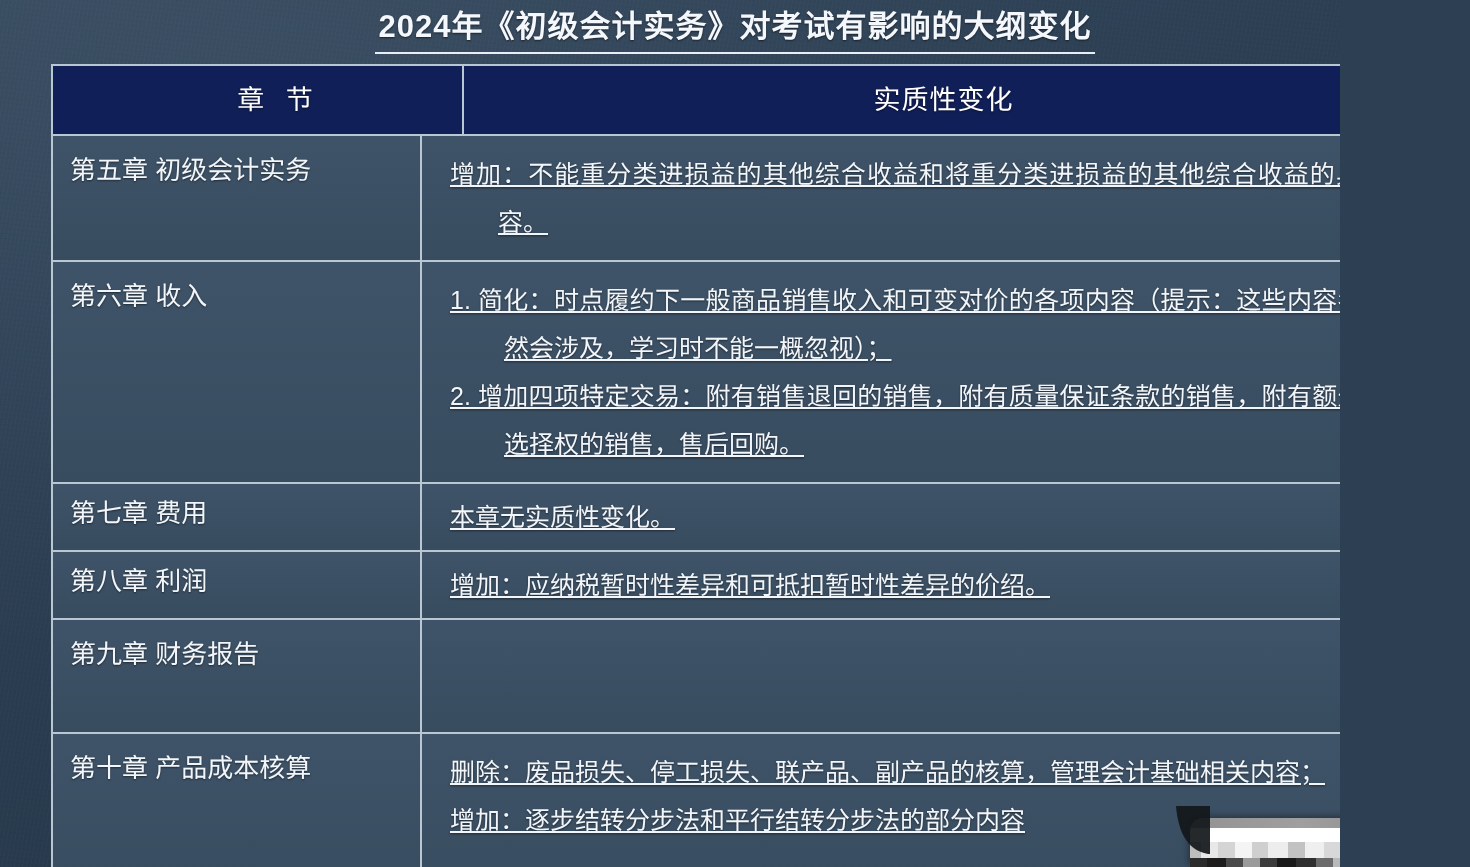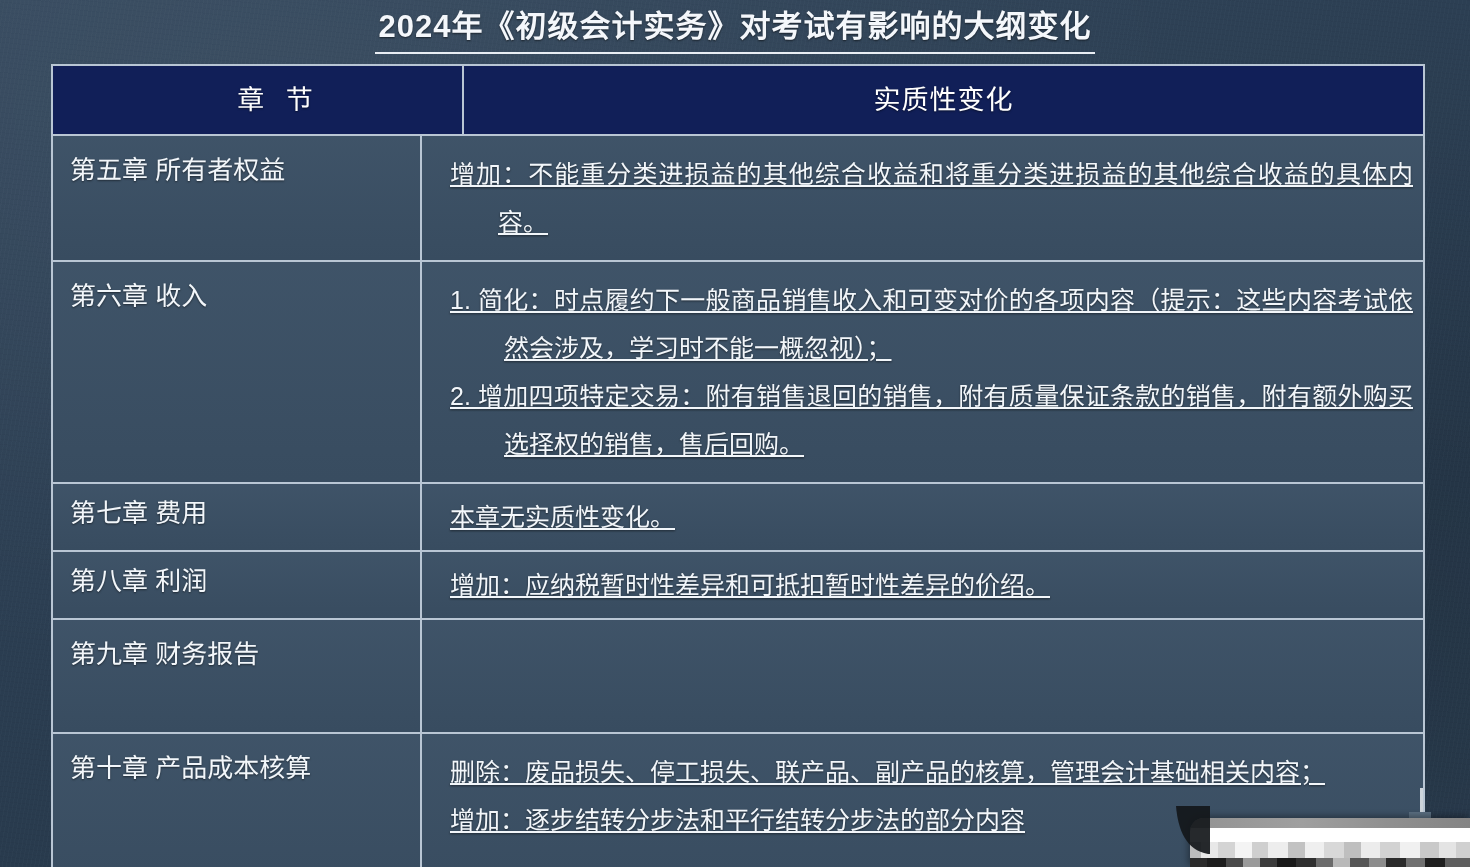--- a/index.html
+++ b/index.html
@@ -14,21 +14,21 @@
   body {
     font-family: "Liberation Sans", "DejaVu Sans", sans-serif;
     background: #2d4053;
     position: relative;
   }
 
   
   #slide {
     position: absolute;
     inset: 0;
-    width: 1470px;
+    width: 1340px;
     height: 867px;
     background:
       radial-gradient(ellipse at 20% 12%, rgba(255,255,255,0.045) 0%, rgba(255,255,255,0) 55%),
       radial-gradient(ellipse at 82% 78%, rgba(0,0,0,0.12) 0%, rgba(0,0,0,0) 60%),
       linear-gradient(160deg, #35495e 0%, #2c3f53 38%, #27394b 72%, #2b3e51 100%);
     overflow: hidden;
   }
 
   #slide::after {
     content: "";
@@ -270,21 +270,21 @@
       <div class="cell-ch center">
         <span class="head-txt">章 节</span>
       </div>
       <div class="cell-body center">
         <span class="head-txt no-sp">实质性变化</span>
       </div>
     </div>
 
     <div class="row r-wuzhang">
       <div class="cell-ch">
-        <span class="txt">第五章  所有者权益</span>
+        <span class="txt">第五章  初级会计实务</span>
       </div>
       <div class="cell-body">
         <p class="para">增加：不能重分类进损益的其他综合收益和将重分类进损益的其他综合收益的具体内容。</p>
       </div>
     </div>
 
     <div class="row r-liu">
       <div class="cell-ch">
         <span class="txt">第六章  收入</span>
       </div>

